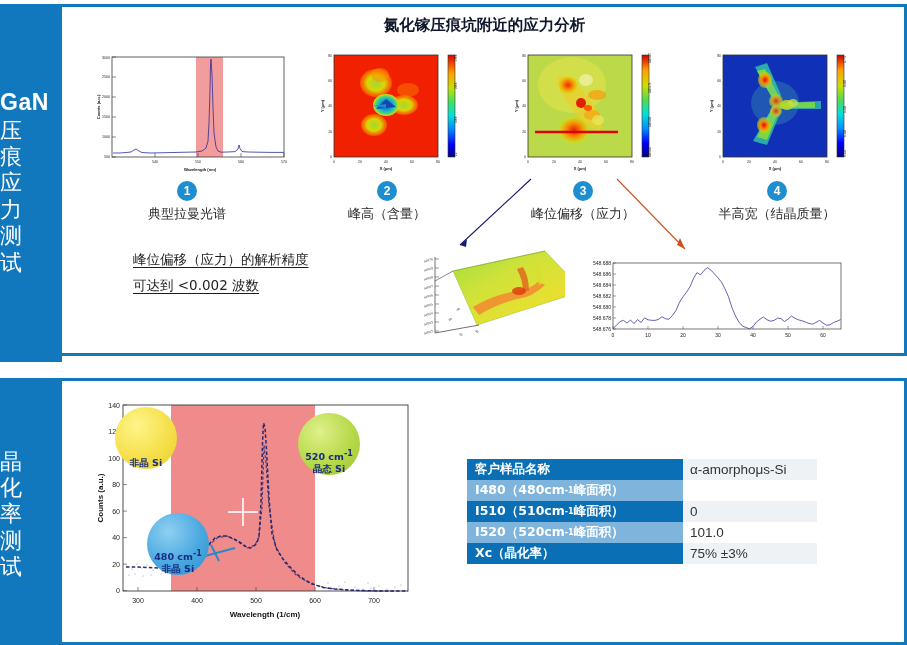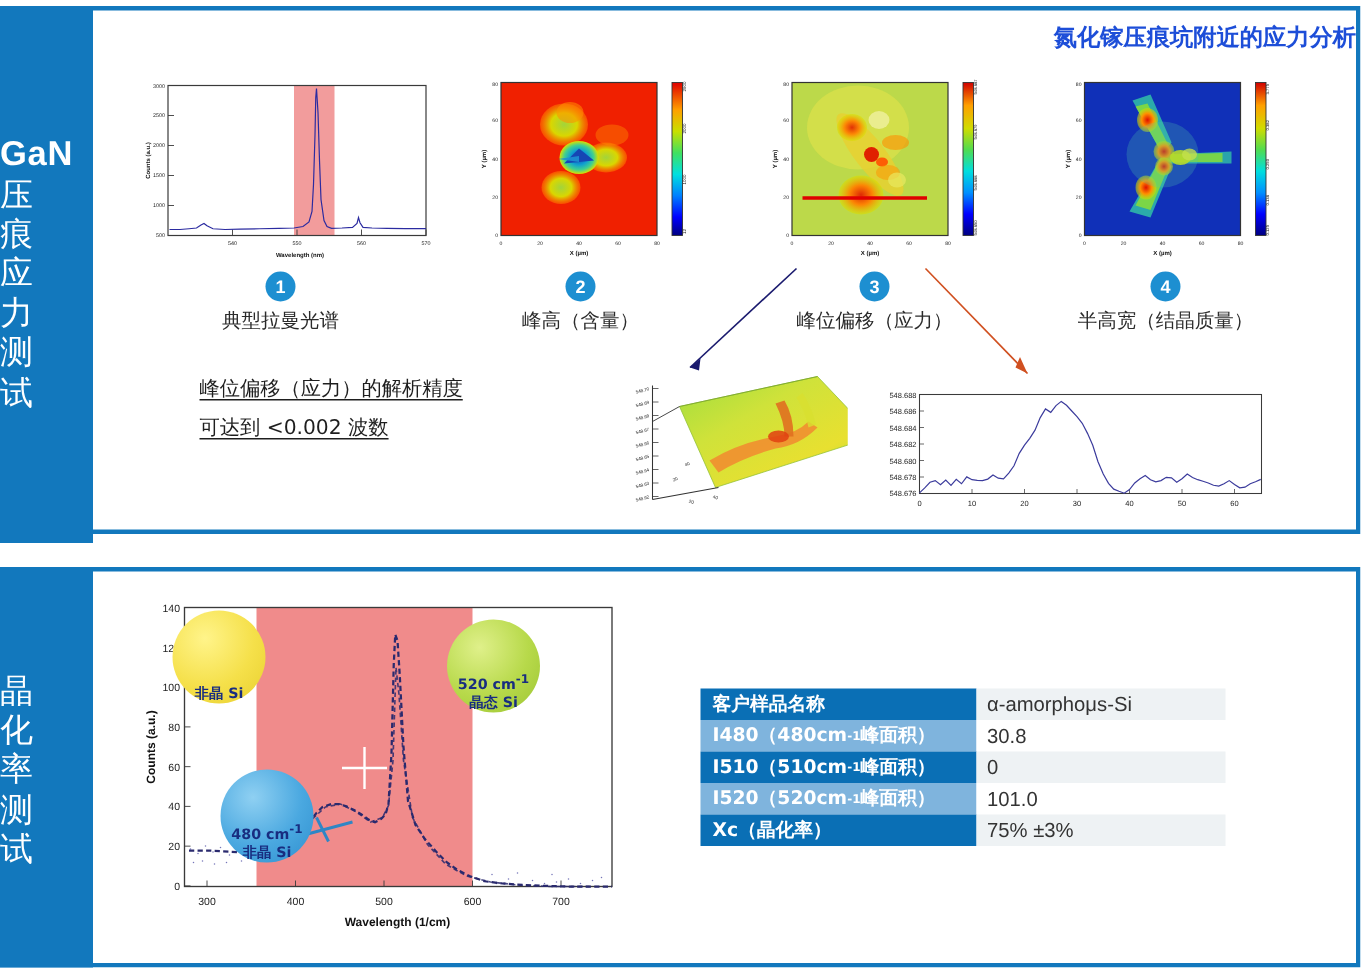--- a/index.html
+++ b/index.html
@@ -42,22 +42,22 @@
   .sb-char {
     font-size: 22px; line-height: 1.20; font-weight: 400;
     font-family: "DejaVu Sans", sans-serif;
   }
 
   .panel-body { position: absolute; left: 62px; top: 0; right: 0; bottom: 0; }
 
   
   #top-title {
     position: absolute; left: 0; right: 0; top: 8px;
-    text-align: right;
-    font-size: 15.5px; font-weight: 700; color: #1d4ed8;
+    text-align: center;
+    font-size: 15.5px; font-weight: 700; color: #0f172a;
     font-family: "DejaVu Sans", sans-serif;
   }
 
   .fig { position: absolute; top: 38px; }
   #fig1 { left: 13px;  width: 218px; height: 130px; }
   #fig2 { left: 243px; width: 160px; height: 130px; }
   #fig3 { left: 437px; width: 160px; height: 130px; }
   #fig4 { left: 632px; width: 160px; height: 130px; }
 
   .badge {
@@ -85,21 +85,21 @@
     font-family: "DejaVu Sans", sans-serif;
     margin-left: 24px;
   }
   #note span { text-decoration: underline; text-underline-offset: 3px; }
 
   
   #chart-bottom { position: absolute; left: 18px; top: 14px; width: 340px; height: 240px; }
   #table { position: absolute; left: 402px; top: 78px; width: 350px; }
   .trow { display: flex; height: 21px; align-items: stretch; }
   .tkey {
-    width: 184px; color: #fff; font-size: 12.5px; font-weight: 700;
+    width: 216px; color: #fff; font-size: 12.5px; font-weight: 700;
     display: flex; align-items: center; padding-left: 8px;
     font-family: "DejaVu Sans", sans-serif;
   }
   .tkey.dark  { background: #0a6fb5; }
   .tkey.light { background: #7fb4dd; }
   .tval {
     flex: 1; font-size: 13.5px; color: #333;
     display: flex; align-items: center; padding-left: 7px;
     background: #fff;
     font-family: "Liberation Sans", sans-serif;
@@ -637,21 +637,20 @@
             <span>客户样品名称</span>
           </div>
           <div class="tval shade">α-amorphoμs-Si</div>
         </div>
         <div class="trow">
           <div class="tkey light">
             <span>I480（480cm</span>
               <sup>-1</sup>
               <span> 峰面积）</span>
           </div>
-          <div class="tval">30.8</div>
         </div>
         <div class="trow">
           <div class="tkey dark">
             <span>I510（510cm</span>
               <sup>-1</sup>
               <span> 峰面积）</span>
           </div>
           <div class="tval shade">0</div>
         </div>
         <div class="trow">

